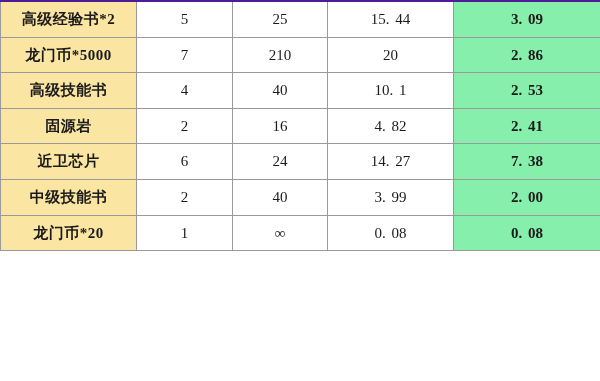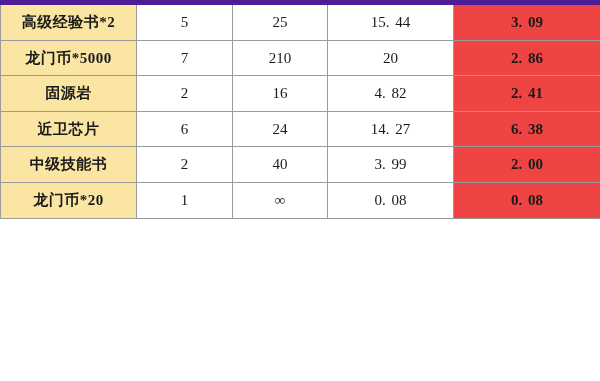--- a/index.html
+++ b/index.html
@@ -54,30 +54,30 @@
   }
   td.num-cell {
     background: #ffffff;
     font-size: 15.5px;
     word-spacing: 2px;
   }
   td.sep-cell {
     border-right: 1px solid #3a3a3a;
   }
   td.value-cell {
-    background: #ef4444;
+    background: #86efac;
     color: #f00000;
     font-weight: bold;
     font-size: 16px;
     word-spacing: 2px;
   }
   td.infinity-cell {
     font-size: 15px;
   }
-  tr:first-child td { border-top: 5px solid #4c1d95; }
+  tr:first-child td { border-top: 2px solid #4c1d95; }
 </style>
 </head>
 <body>
 
 <div id="table-wrap">
   <table class="data-table">
     <colgroup>
       <col class="c-name">
       <col class="c-stage">
       <col class="c-count">
@@ -93,32 +93,39 @@
           <td class="value-cell">3. 09</td>
         </tr>
         <tr>
           <td class="name-cell">龙门币*5000</td>
           <td class="num-cell sep-cell">7</td>
           <td class="num-cell sep-cell">210</td>
           <td class="num-cell">20</td>
           <td class="value-cell">2. 86</td>
         </tr>
         <tr>
+          <td class="name-cell">高级技能书</td>
+          <td class="num-cell sep-cell">4</td>
+          <td class="num-cell sep-cell">40</td>
+          <td class="num-cell">10. 1</td>
+          <td class="value-cell">2. 53</td>
+        </tr>
+        <tr>
           <td class="name-cell">固源岩</td>
           <td class="num-cell sep-cell">2</td>
           <td class="num-cell sep-cell">16</td>
           <td class="num-cell">4. 82</td>
           <td class="value-cell">2. 41</td>
         </tr>
         <tr>
           <td class="name-cell">近卫芯片</td>
           <td class="num-cell sep-cell">6</td>
           <td class="num-cell sep-cell">24</td>
           <td class="num-cell">14. 27</td>
-          <td class="value-cell">6. 38</td>
+          <td class="value-cell">7. 38</td>
         </tr>
         <tr>
           <td class="name-cell">中级技能书</td>
           <td class="num-cell sep-cell">2</td>
           <td class="num-cell sep-cell">40</td>
           <td class="num-cell">3. 99</td>
           <td class="value-cell">2. 00</td>
         </tr>
         <tr>
           <td class="name-cell">龙门币*20</td>

